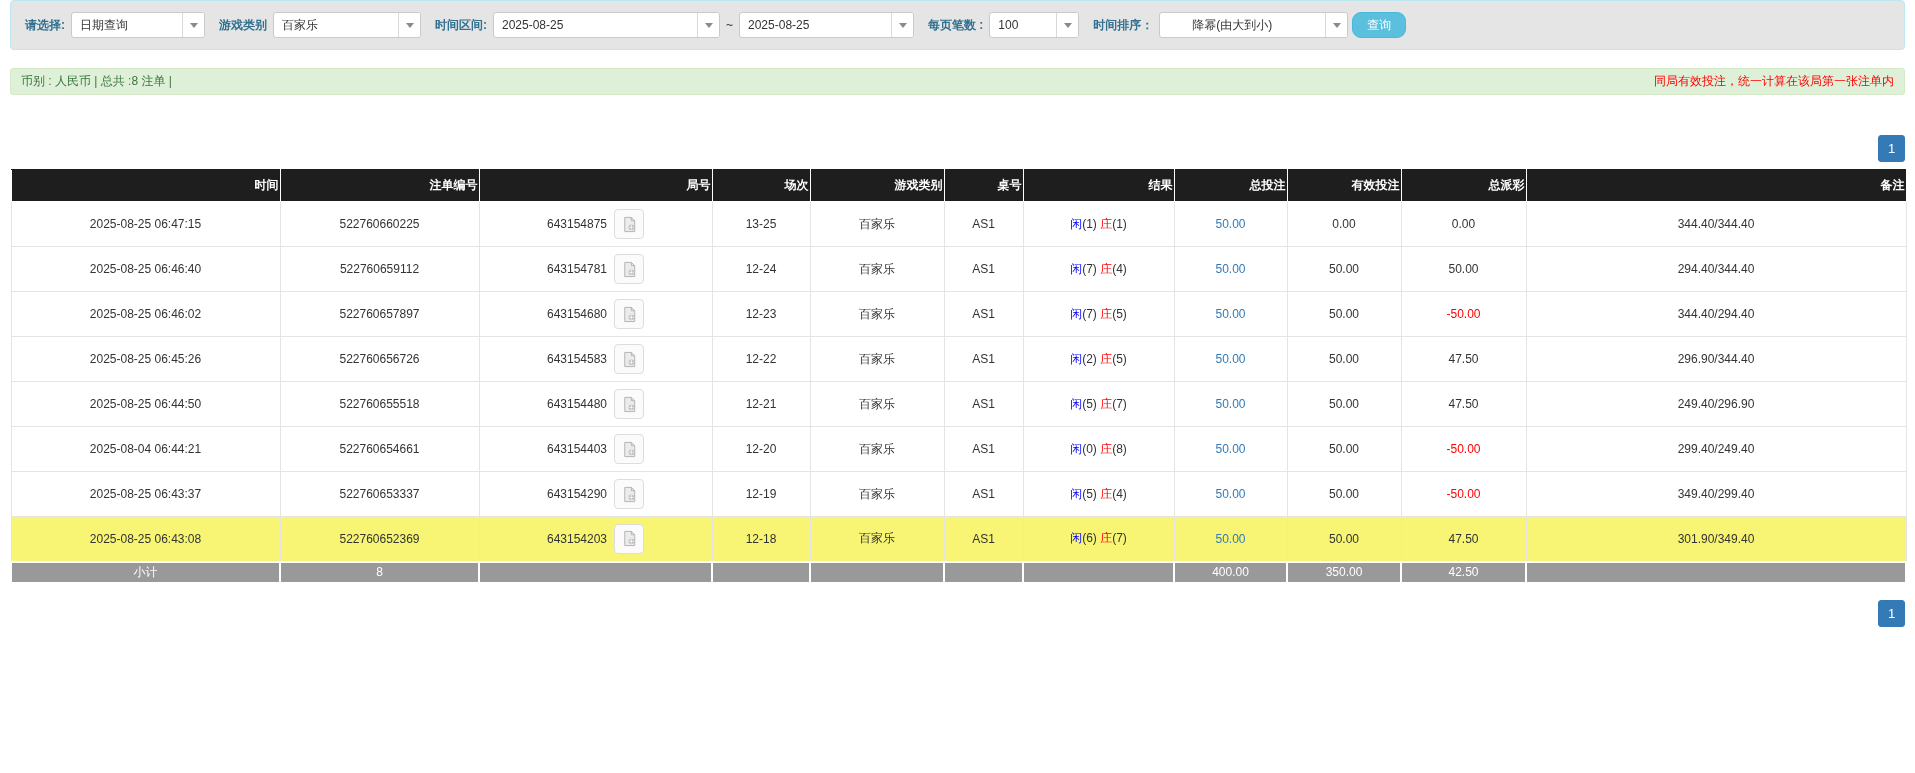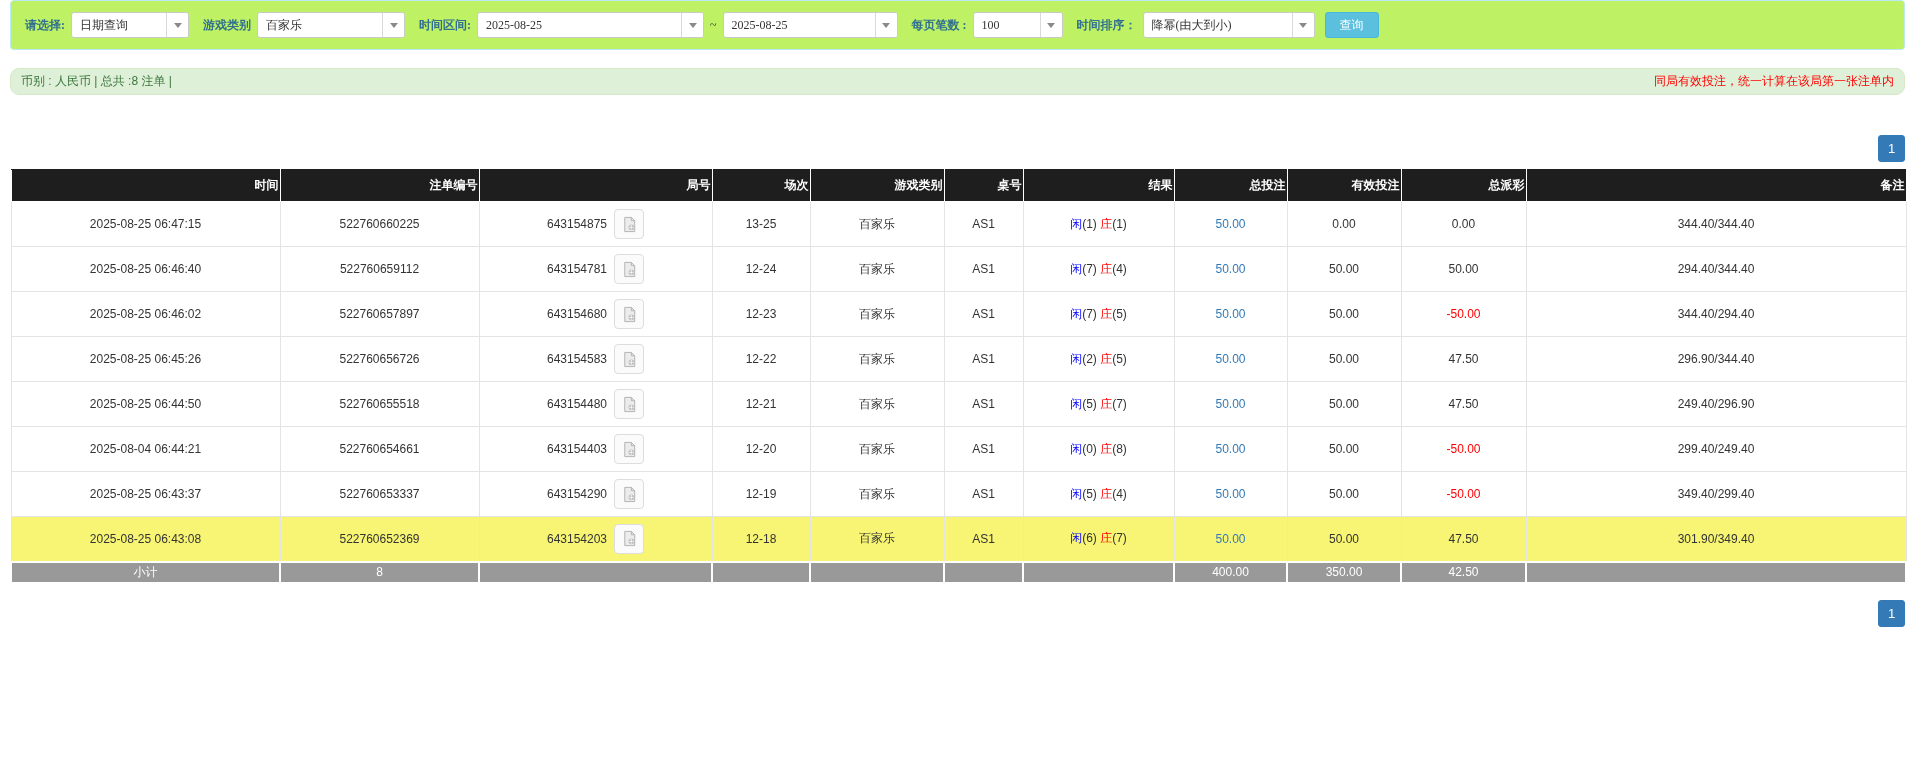--- a/index.html
+++ b/index.html
@@ -7,44 +7,44 @@
   body {
     width: 1915px; height: 773px;
     font-family: "Liberation Sans", "DejaVu Sans", sans-serif;
     color: #333; overflow: hidden;
   }
   .page { padding: 0 10px; }
   .page-title { font-size: 18px; color: #333; font-weight: 400; margin: 20px 0 14px 2px; }
 
   
   .filter-bar {
-    background: #bef264; border: 1px solid #bce8f1; border-radius: 4px;
-    height: 50px; display: flex; align-items: center; padding: 0 12px; font-family: Liberation Serif, serif;
+    background: #e5e5e5; border: 1px solid #bce8f1; border-radius: 4px;
+    height: 50px; display: flex; align-items: center; padding: 0 12px;
   }
   .flabel { color: #31708f; font-weight: bold; font-size: 12px; margin: 0 6px 0 14px; white-space: nowrap; }
   .flabel.first { margin-left: 2px; }
   .combo {
     background: #fff; border: 1px solid #c9c9c9; border-radius: 3px;
     height: 26px; display: inline-flex; align-items: stretch; overflow: hidden;
   }
   .combo-text { padding: 0 8px; font-size: 12px; color: #333; flex: 1; display: flex; align-items: center; white-space: nowrap; overflow: hidden; }
   .combo-arrow { width: 22px; border-left: 1px solid #d9d9d9; background: #fff; display: flex; align-items: center; justify-content: center; }
   .caret { width: 0; height: 0; border-left: 4px solid transparent; border-right: 4px solid transparent; border-top: 5px solid #8a8a8a; }
-  .w-select { width: 118px; } .w-game { width: 148px; } .w-date1 { width: 227px; }
-  .w-date2 { width: 175px; } .w-size { width: 90px; gap: 28px; } .w-sort { width: 172px; }
+  .w-select { width: 134px; } .w-game { width: 148px; } .w-date1 { width: 227px; }
+  .w-date2 { width: 175px; } .w-size { width: 90px; gap: 28px; } .w-sort { width: 189px; padding-left: 24px; }
   .tilde { font-size: 12px; color: #333; margin: 0 6px; }
   .btn-query {
     background: #5bc0de; border: 1px solid #46b8da; color: #fff; font-size: 12px;
-    border-radius: 3px; height: 26px; padding: 0 14px; margin-left: 10px; cursor: pointer;
+    border-radius: 9px; height: 26px; padding: 0 14px; margin-left: 4px; cursor: pointer;
     font-family: inherit;
   }
 
   
   .summary-bar {
-    margin-top: 18px; background: #dff0d8; border: 1px solid #d6e9c6; border-radius: 9px;
+    margin-top: 18px; background: #dff0d8; border: 1px solid #d6e9c6; border-radius: 3px;
     height: 27px; display: flex; align-items: center; justify-content: space-between;
     padding: 0 10px; font-size: 12px;
   }
   .summary-left { color: #3c763d; }
   .summary-right { color: #ff0000; }
 
   
   .pagination-row { display: flex; justify-content: flex-end; }
   .pagination-top { margin: 40px 0 7px; }
   .pagination-bottom { margin: 16px 0 0; }

